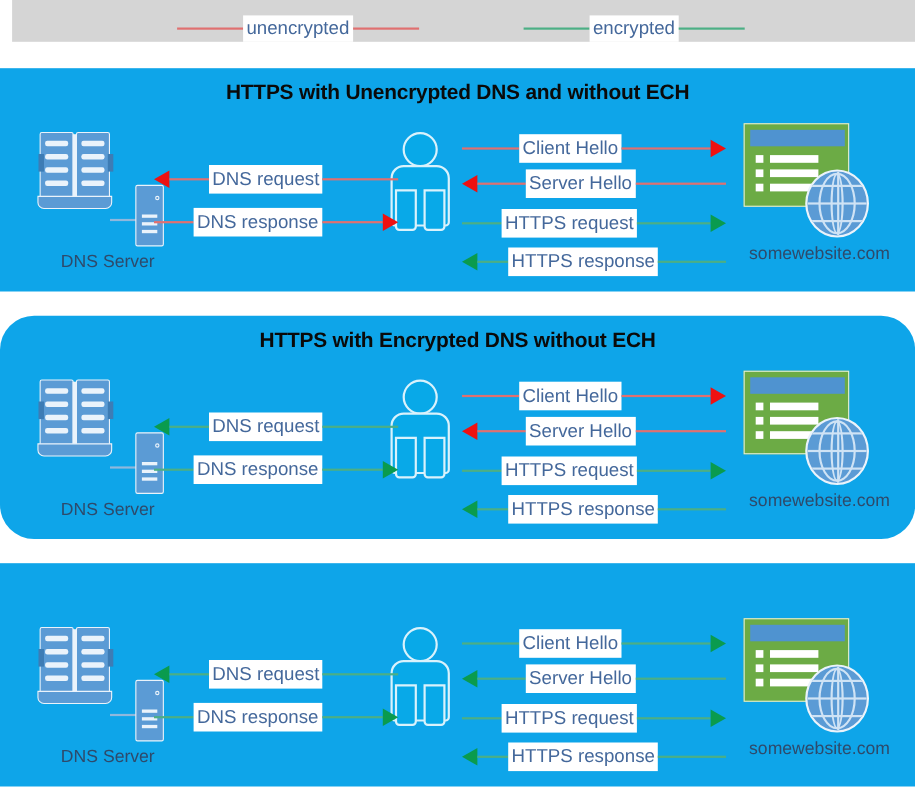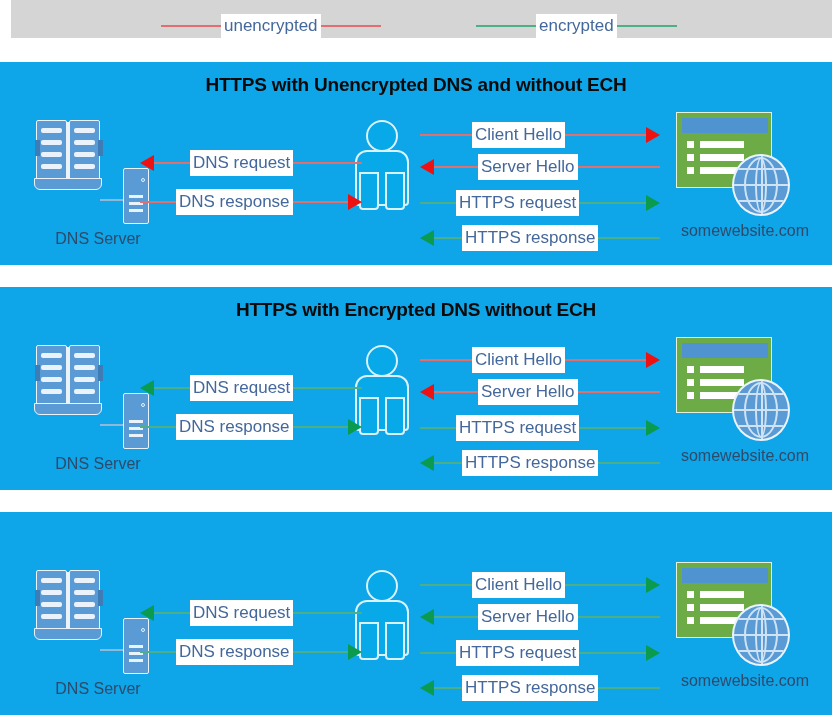--- a/index.html
+++ b/index.html
@@ -348,21 +348,21 @@
           <div class="seg" style="background: rgb(76, 175, 133); flex: 1 1 0%;"></div>
           <div class="head right" style="color: rgb(10, 155, 78);"></div>
         </div>
         <div class="flow" style="left: 420px; top: 163px; width: 240px;">
           <div class="head left" style="color: rgb(10, 155, 78);"></div>
           <div class="seg" style="background: rgb(76, 175, 133); width: 28px;"></div>
           <div class="lbl">HTTPS response</div>
           <div class="seg" style="background: rgb(76, 175, 133); flex: 1 1 0%;"></div>
         </div>
       </div>
-      <div class="panel" style="top: 287px; height: 203px;">
+      <div class="panel" style="top: 287px; height: 203px; border-radius: 31px;">
         <div class="panel-title">HTTPS with Encrypted DNS without ECH</div>
         <div class="node" style="left: 18px; top: 58px; width: 170px; height: 130px;">
           <div class="book" style="left: 18px; top: 0px; width: 66px; height: 72px;">
             <div class="book-half left">
               <div class="book-line" style="top: 7px;"></div>
               <div class="book-line" style="top: 19px;"></div>
               <div class="book-line" style="top: 31px;"></div>
               <div class="book-line" style="top: 43px;"></div>
             </div>
             <div class="book-half right">

